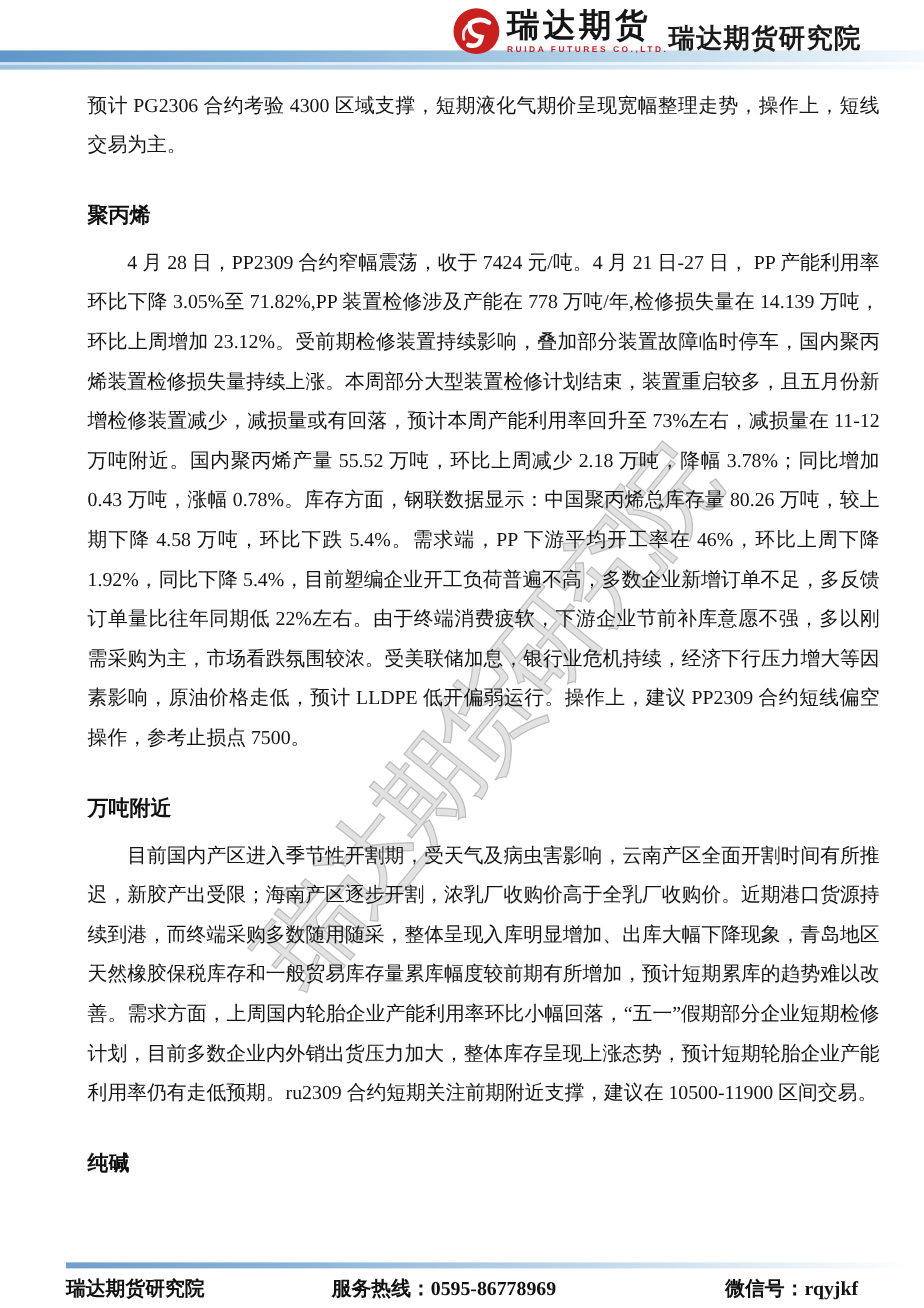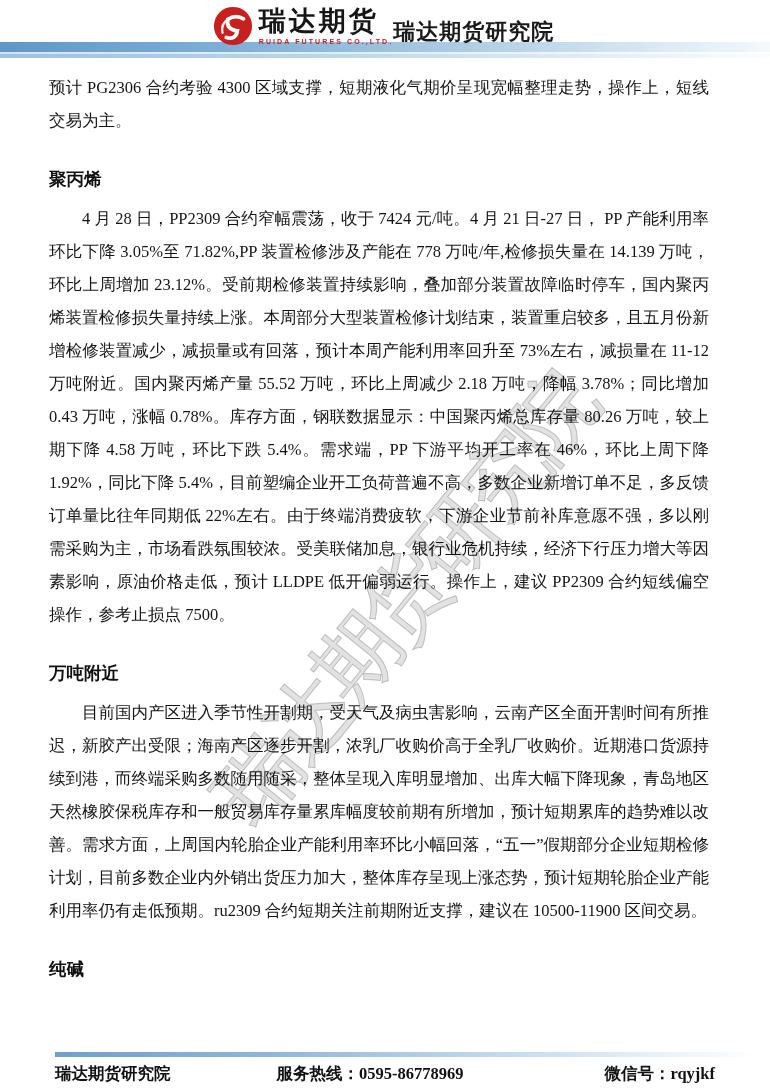--- a/index.html
+++ b/index.html
@@ -1,21 +1,21 @@
 <!DOCTYPE html>
 <html><head>
 <meta charset="utf-8">
 <style>
   html,body{margin:0;padding:0;background:#ffffff;}
   .page{
     position:relative;width:770px;height:1090px;background:#ffffff;overflow:hidden;
     font-family:"Liberation Serif","DejaVu Serif",serif;color:#141414;
   }
   
-  .hdr{position:absolute;top:5px;left:48px;right:52px;display:flex;justify-content:center;align-items:flex-start;z-index:3;}
+  .hdr{position:absolute;top:5px;left:48px;right:52px;display:flex;justify-content:flex-end;align-items:flex-start;z-index:3;}
   .logo{display:flex;align-items:flex-start;}
   .logo svg{width:42px;height:42px;margin-right:5px;}
   .logo-text{display:flex;flex-direction:column;}
   .brand-cn{font-family:"Liberation Sans","DejaVu Sans",sans-serif;font-weight:bold;font-size:27px;line-height:32px;letter-spacing:3px;color:#151515;}
   .brand-en{font-family:"Liberation Sans","DejaVu Sans",sans-serif;font-size:7px;font-weight:bold;letter-spacing:2.1px;color:#c8201f;margin-top:1px;}
   .institute{font-family:"Liberation Sans","DejaVu Sans",sans-serif;font-size:22px;font-weight:600;color:#1a1a1a;margin-top:12px;letter-spacing:1px;}
   
   .hbar{position:absolute;top:42px;left:0;width:770px;z-index:2;}
   .hbar .b1{height:10px;background:linear-gradient(to right,#6097c8 0%,#7cadd6 28%,#a9cae3 58%,#d9e9f4 85%,#f4f9fc 100%);}
   .hbar .b2{height:2px;background:linear-gradient(to right,#d2e4f2,#eef5fb 70%,#ffffff);}
@@ -23,21 +23,21 @@
   
   .watermark{
     position:absolute;left:75px;top:543px;width:660px;z-index:1;
     text-align:center;font-size:84px;letter-spacing:-6px;white-space:nowrap;
     color:rgba(178,178,178,0.38);
     -webkit-text-stroke:1px rgba(150,150,150,0.55);
     transform:rotate(-51deg);transform-origin:50% 50%;
     pointer-events:none;user-select:none;
   }
   
-  .content{position:absolute;top:71px;left:49px;width:660px;z-index:2;}
+  .content{position:absolute;top:71px;left:73px;width:660px;z-index:2;}
   .para{margin:0;font-size:16.5px;line-height:33px;text-align:justify;text-justify:inter-ideograph;}
   .para.indent{text-indent:2em;}
   .sec-h{font-family:"Liberation Sans","DejaVu Sans",sans-serif;font-size:17.5px;font-weight:bold;color:#111;margin:32px 0 13px 0;line-height:20px;}
   
   .fbar{position:absolute;left:55px;right:8px;bottom:33px;height:5px;z-index:2;
     background:linear-gradient(to right,#6f9fcd 0%,#8fb6da 30%,#bdd6ea 60%,#e8f1f8 85%,#ffffff 100%);}
   .frow{position:absolute;left:55px;width:660px;bottom:5px;display:flex;justify-content:space-between;align-items:baseline;z-index:2;
     font-size:16.5px;font-weight:bold;color:#111;}
   .frow .mid{margin-left:-35px;}
 </style>

